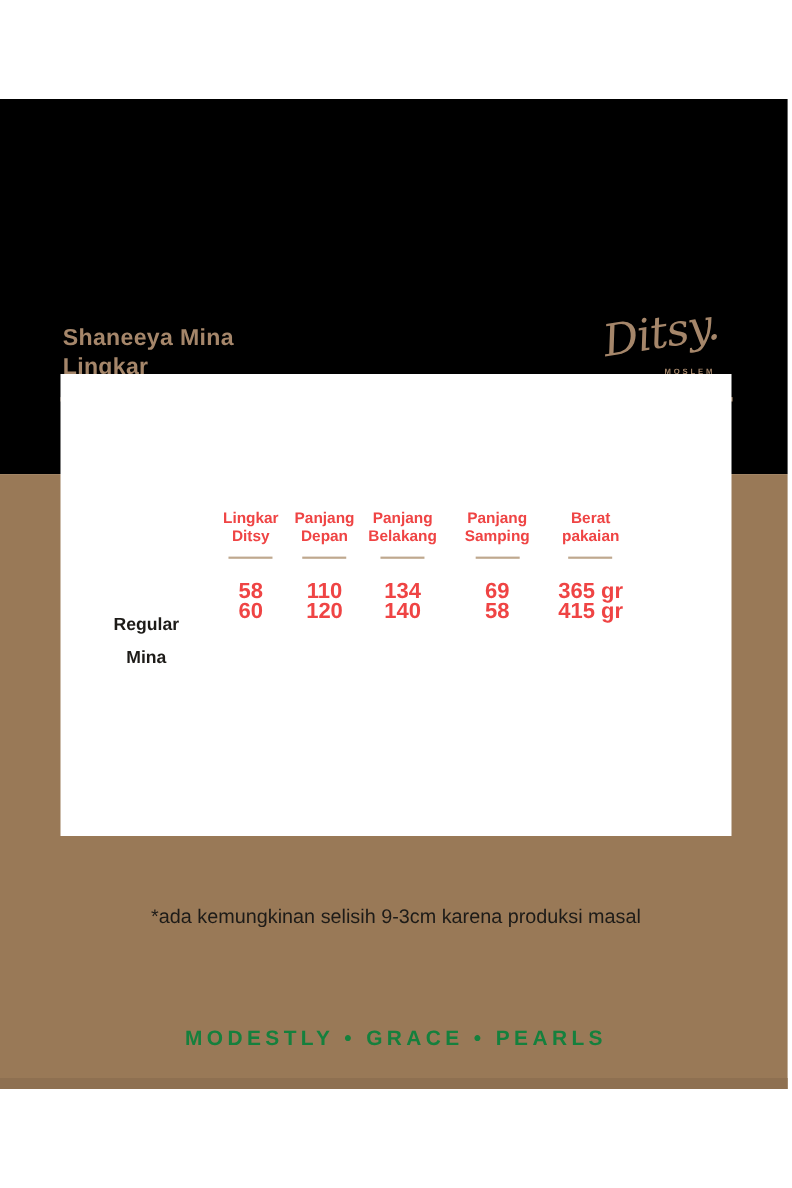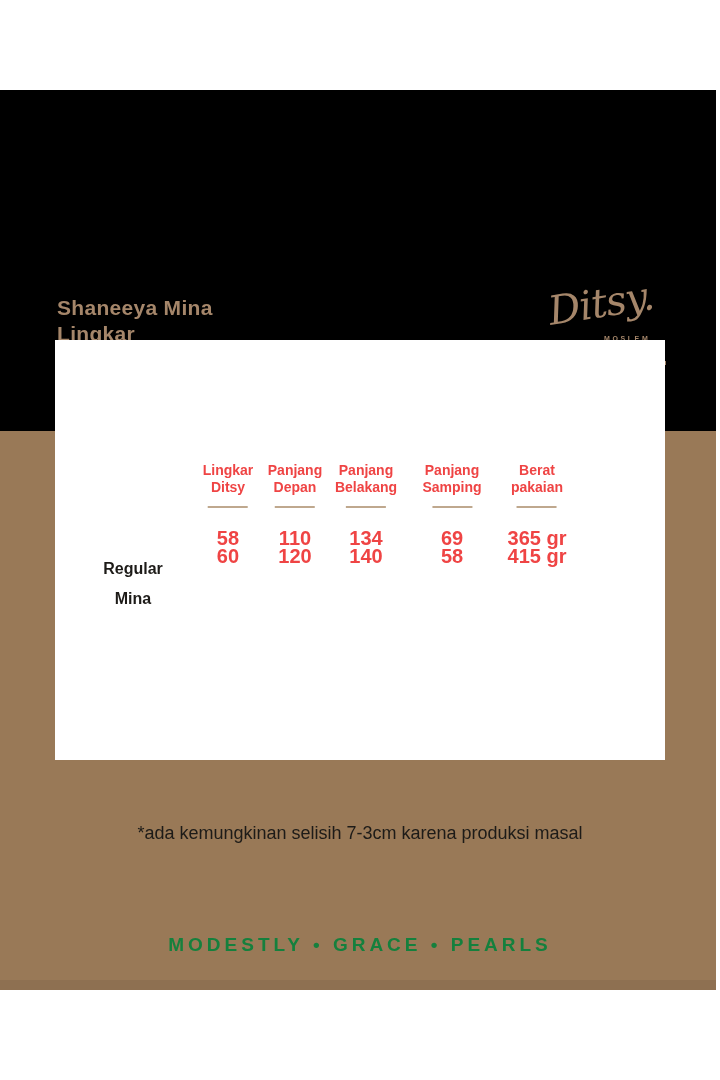--- a/index.html
+++ b/index.html
@@ -218,18 +218,18 @@
         <div>pakaian</div>
       </div>
       <div class="col-rule"></div>
       <div class="col-val v0">365 gr</div>
       <div class="col-val v1">415 gr</div>
     </div>
 
   </div>
 
   <div class="footnotes">
-    <div>*ada kemungkinan selisih 7-3cm karena produksi masal</div>
+    <div>*ada kemungkinan selisih 9-3cm karena produksi masal</div>
   </div>
 
   <div class="slogan">MODESTLY • GRACE • PEARLS</div>
 
 </div>
 
 </body></html>

